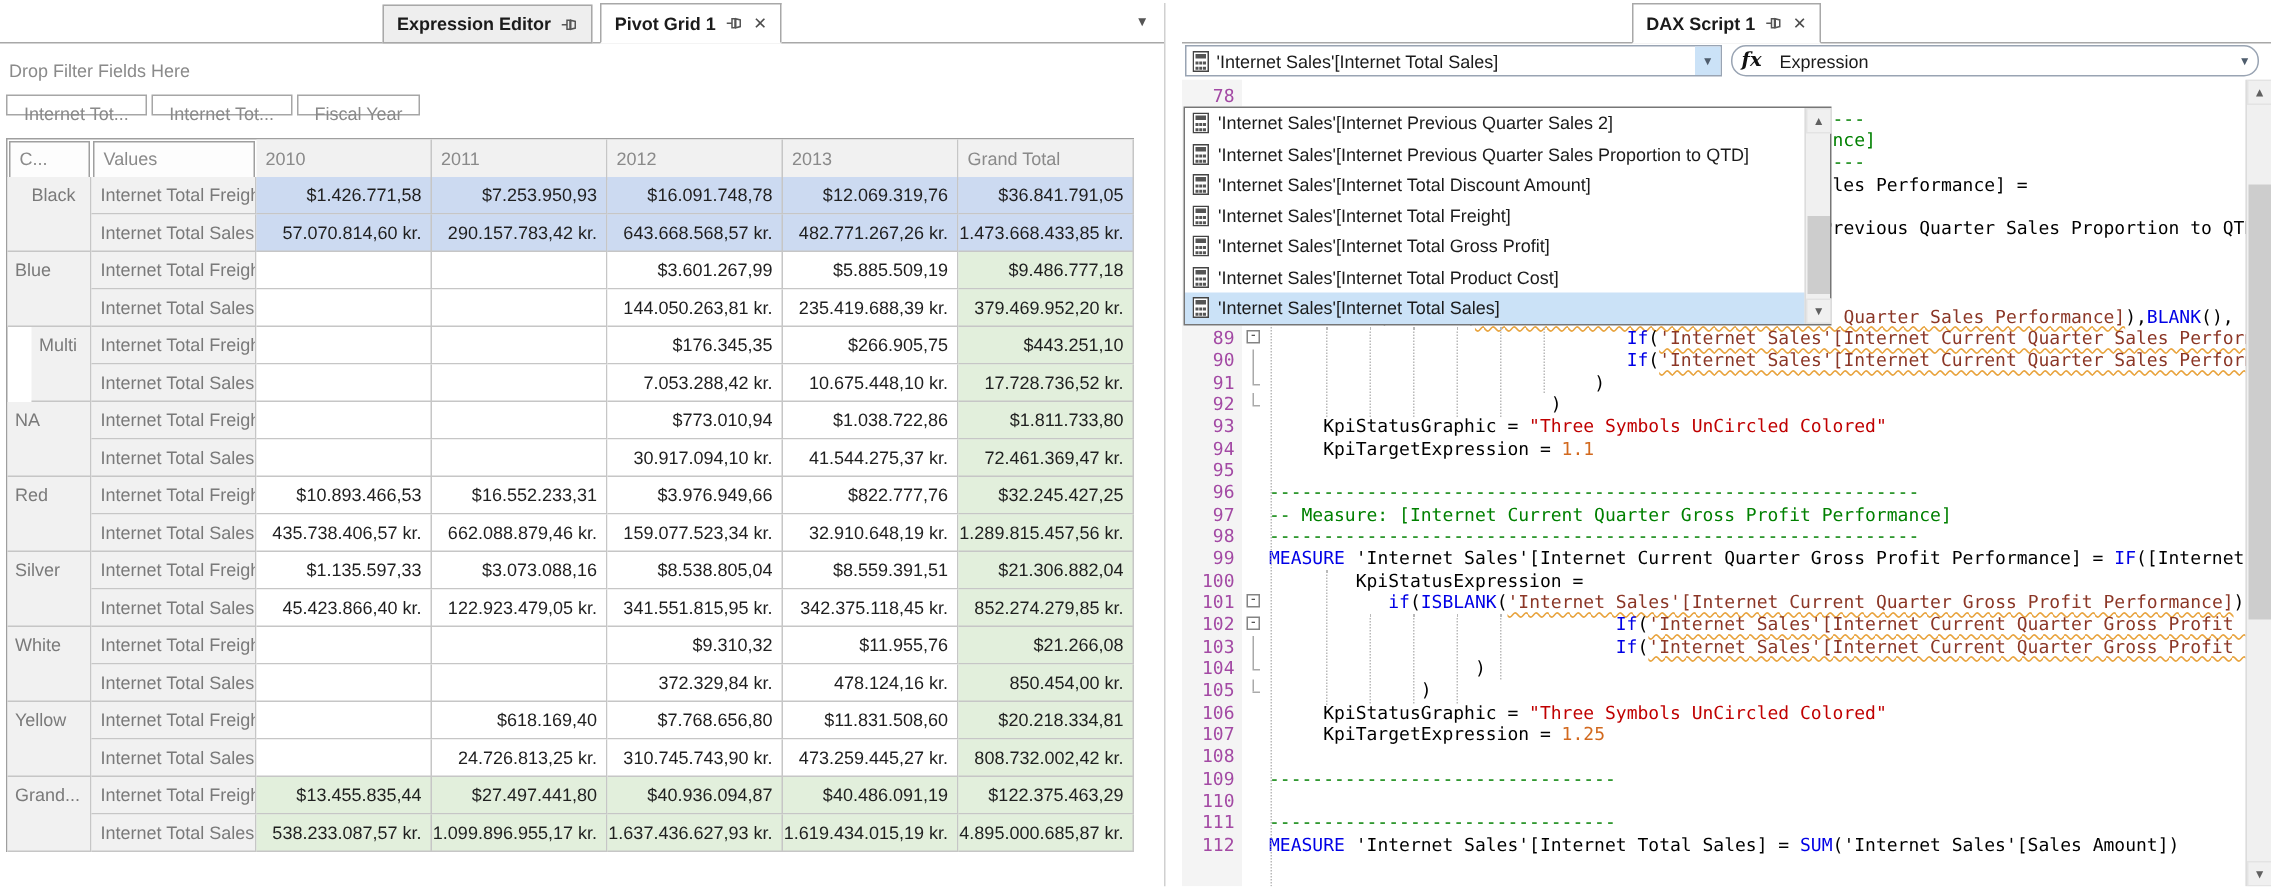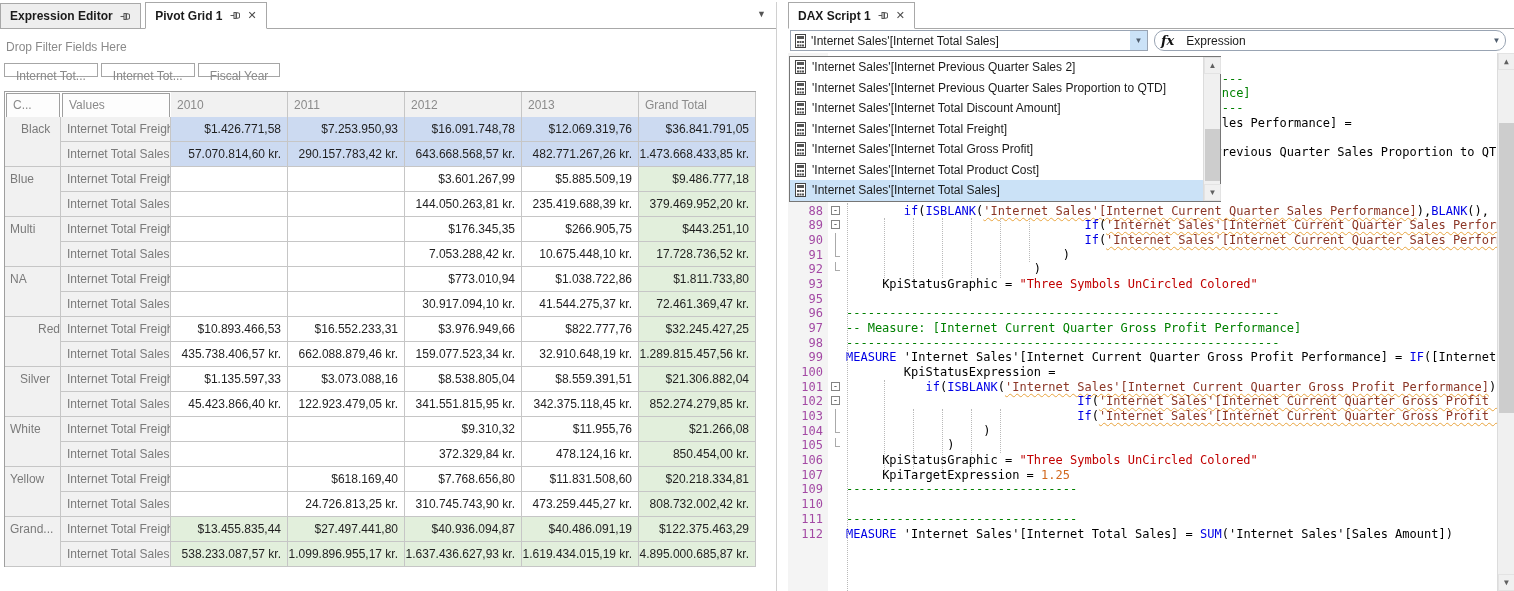--- a/index.html
+++ b/index.html
@@ -1,21 +1,21 @@
 <!DOCTYPE html>
 <html><head>
 <meta charset="utf-8">
 <style>
   * { margin:0; padding:0; box-sizing:border-box; }
   html,body { width:1514px; height:591px; overflow:hidden; background:#fff;
     font-family:"Liberation Sans", sans-serif; }
   .app { position:relative; width:1514px; height:591px; background:#fff; }
 
   
-  .tabstrip { position:relative; height:27px; }
+  .tabstrip { position:relative; height:27px;text-align:center; }
   .tabstrip::after { content:""; position:absolute; left:0; right:0; bottom:0; height:0;
     border-bottom:1px solid #a8a8a8; }
   .tab { position:relative; z-index:2; display:inline-flex; align-items:center; gap:7px;
     height:27px; padding:0 9px; font-size:12px; font-weight:bold; color:#1b1b1b;
     border:1px solid #a8a8a8; vertical-align:top; }
   .tab.inactive { background:#eeeeee; height:26px; margin-top:1px; }
   .tab.active { background:#ffffff; border-bottom:1px solid #ffffff; }
   .closex { font-size:11px; font-weight:normal; color:#4d4d4d; cursor:default; }
   .chev { position:absolute; right:10px; top:7px; font-size:9px; color:#555; z-index:1; }
 
@@ -70,21 +70,21 @@
   .fend::after { content:""; position:absolute; left:0; top:8px; width:5px; height:1px;
     background:#aaa; }
   .ctext { white-space:pre; }
   .k { color:#0000E6; } .c { color:#008000; } .s { color:#C00000; }
   .n { color:#D2691E; }
   .r { color:#8B3626; text-decoration:underline; text-decoration-style:wavy;
     text-decoration-color:#E8A33D; text-decoration-thickness:1px; text-underline-offset:2px; }
   .guide { position:absolute; width:0; border-left:1px dotted #b9b9b9; }
 
   
-  .dd { position:absolute; left:1px; top:54px; width:432px; height:146px; background:#fff;
+  .dd { position:absolute; left:1px; top:69px; width:432px; height:146px; background:#fff;
     border:1px solid #767676; z-index:6; }
   .dditem { height:20.5px; display:flex; align-items:center; gap:6px; padding-left:5px;
     font-size:12px; color:#1b1b1b; white-space:nowrap; overflow:hidden; }
   .dditem.sel { background:#cbe2f7; }
   .ddsb { position:absolute; right:0; top:0; bottom:0; width:17px; background:#f0f0f0;
     border-left:1px solid #dcdcdc; }
 
   
   .sbtn { position:absolute; left:0; width:17px; height:17px; background:#f0f0f0;
     display:flex; align-items:center; justify-content:center; font-size:8px; color:#606060;
@@ -155,21 +155,21 @@
           <div class="vcell"></div>
           <div class="vcell">$3.601.267,99</div>
           <div class="vcell">$5.885.509,19</div>
           <div class="vcell hl-green">$9.486.777,18</div>
           <div class="mcell">Internet Total Sales</div>
           <div class="vcell"></div>
           <div class="vcell"></div>
           <div class="vcell">144.050.263,81 kr.</div>
           <div class="vcell">235.419.688,39 kr.</div>
           <div class="vcell hl-green">379.469.952,20 kr.</div>
-          <div class="ccell" style="grid-row: span 2;">Multi</div>
+          <div class="ccell" style="grid-row: span 2; margin-left: 16px;">Multi</div>
           <div class="mcell">Internet Total Freight</div>
           <div class="vcell"></div>
           <div class="vcell"></div>
           <div class="vcell">$176.345,35</div>
           <div class="vcell">$266.905,75</div>
           <div class="vcell hl-green">$443.251,10</div>
           <div class="mcell">Internet Total Sales</div>
           <div class="vcell"></div>
           <div class="vcell"></div>
           <div class="vcell">7.053.288,42 kr.</div>
@@ -181,34 +181,34 @@
           <div class="vcell"></div>
           <div class="vcell">$773.010,94</div>
           <div class="vcell">$1.038.722,86</div>
           <div class="vcell hl-green">$1.811.733,80</div>
           <div class="mcell">Internet Total Sales</div>
           <div class="vcell"></div>
           <div class="vcell"></div>
           <div class="vcell">30.917.094,10 kr.</div>
           <div class="vcell">41.544.275,37 kr.</div>
           <div class="vcell hl-green">72.461.369,47 kr.</div>
-          <div class="ccell" style="grid-row: span 2; text-align: right;">Red</div>
+          <div class="ccell" style="grid-row: span 2;">Red</div>
           <div class="mcell">Internet Total Freight</div>
           <div class="vcell">$10.893.466,53</div>
           <div class="vcell">$16.552.233,31</div>
           <div class="vcell">$3.976.949,66</div>
           <div class="vcell">$822.777,76</div>
           <div class="vcell hl-green">$32.245.427,25</div>
           <div class="mcell">Internet Total Sales</div>
           <div class="vcell">435.738.406,57 kr.</div>
           <div class="vcell">662.088.879,46 kr.</div>
           <div class="vcell">159.077.523,34 kr.</div>
           <div class="vcell">32.910.648,19 kr.</div>
           <div class="vcell hl-green">1.289.815.457,56 kr.</div>
-          <div class="ccell" style="grid-row: span 2; text-align: center;">Silver</div>
+          <div class="ccell" style="grid-row: span 2;">Silver</div>
           <div class="mcell">Internet Total Freight</div>
           <div class="vcell">$1.135.597,33</div>
           <div class="vcell">$3.073.088,16</div>
           <div class="vcell">$8.538.805,04</div>
           <div class="vcell">$8.559.391,51</div>
           <div class="vcell hl-green">$21.306.882,04</div>
           <div class="mcell">Internet Total Sales</div>
           <div class="vcell">45.423.866,40 kr.</div>
           <div class="vcell">122.923.479,05 kr.</div>
           <div class="vcell">341.551.815,95 kr.</div>
@@ -308,33 +308,35 @@
           <div class="cline"><span class="g">84</span><span class="fold"></span><span class="ctext"><span class="p">                                      </span><span class="k">IF</span><span class="p">([Internet Previous Quarter Sales Proportion to QTD]</span></span></div>
           <div class="cline"><span class="g">85</span><span class="fold"></span><span class="ctext"></span></div>
           <div class="cline"><span class="g">86</span><span class="fold"></span><span class="ctext"></span></div>
           <div class="cline"><span class="g">87</span><span class="fold"></span><span class="ctext"></span></div>
           <div class="cline"><span class="g">88</span><span class="fold"><span class="fbox">-</span></span><span class="ctext"><span class="p">        </span><span class="k">if</span><span class="p">(</span><span class="k">ISBLANK</span><span class="p">(</span><span class="r">'Internet Sales'[Internet Current Quarter Sales Performance]</span><span class="p">),</span><span class="k">BLANK</span><span class="p">(),</span></span></div>
           <div class="cline"><span class="g">89</span><span class="fold"><span class="fbox">-</span></span><span class="ctext"><span class="p">                                 </span><span class="k">If</span><span class="p">(</span><span class="r">'Internet Sales'[Internet Current Quarter Sales Performanc</span></span></div>
           <div class="cline"><span class="g">90</span><span class="fold"><span class="fline"></span></span><span class="ctext"><span class="p">                                 </span><span class="k">If</span><span class="p">(</span><span class="r">'Internet Sales'[Internet Current Quarter Sales Performanc</span></span></div>
           <div class="cline"><span class="g">91</span><span class="fold"><span class="fend"></span></span><span class="ctext"><span class="p">                              </span><span class="p">)</span></span></div>
           <div class="cline"><span class="g">92</span><span class="fold"><span class="fend"></span></span><span class="ctext"><span class="p">                          </span><span class="p">)</span></span></div>
           <div class="cline"><span class="g">93</span><span class="fold"></span><span class="ctext"><span class="p">     </span><span class="p">KpiStatusGraphic = </span><span class="s">"Three Symbols UnCircled Colored"</span></span></div>
+          <div class="cline"><span class="g">94</span><span class="fold"></span><span class="ctext"><span class="p">     </span><span class="p">KpiTargetExpression = </span><span class="n">1.1</span></span></div>
           <div class="cline"><span class="g">95</span><span class="fold"></span><span class="ctext"></span></div>
           <div class="cline"><span class="g">96</span><span class="fold"></span><span class="ctext"><span class="c">------------------------------------------------------------</span></span></div>
           <div class="cline"><span class="g">97</span><span class="fold"></span><span class="ctext"><span class="c">-- Measure: [Internet Current Quarter Gross Profit Performance]</span></span></div>
           <div class="cline"><span class="g">98</span><span class="fold"></span><span class="ctext"><span class="c">------------------------------------------------------------</span></span></div>
           <div class="cline"><span class="g">99</span><span class="fold"></span><span class="ctext"><span class="k">MEASURE</span><span class="p"> 'Internet Sales'[Internet Current Quarter Gross Profit Performance] = </span><span class="k">IF</span><span class="p">([Internet Pr</span></span></div>
           <div class="cline"><span class="g">100</span><span class="fold"></span><span class="ctext"><span class="p">        </span><span class="p">KpiStatusExpression =</span></span></div>
           <div class="cline"><span class="g">101</span><span class="fold"><span class="fbox">-</span></span><span class="ctext"><span class="p">           </span><span class="k">if</span><span class="p">(</span><span class="k">ISBLANK</span><span class="p">(</span><span class="r">'Internet Sales'[Internet Current Quarter Gross Profit Performance]</span><span class="p">),</span><span class="k">B</span></span></div>
           <div class="cline"><span class="g">102</span><span class="fold"><span class="fbox">-</span></span><span class="ctext"><span class="p">                                </span><span class="k">If</span><span class="p">(</span><span class="r">'Internet Sales'[Internet Current Quarter Gross Profit Per</span></span></div>
           <div class="cline"><span class="g">103</span><span class="fold"><span class="fline"></span></span><span class="ctext"><span class="p">                                </span><span class="k">If</span><span class="p">(</span><span class="r">'Internet Sales'[Internet Current Quarter Gross Profit Per</span></span></div>
           <div class="cline"><span class="g">104</span><span class="fold"><span class="fend"></span></span><span class="ctext"><span class="p">                   </span><span class="p">)</span></span></div>
           <div class="cline"><span class="g">105</span><span class="fold"><span class="fend"></span></span><span class="ctext"><span class="p">              </span><span class="p">)</span></span></div>
           <div class="cline"><span class="g">106</span><span class="fold"></span><span class="ctext"><span class="p">     </span><span class="p">KpiStatusGraphic = </span><span class="s">"Three Symbols UnCircled Colored"</span></span></div>
           <div class="cline"><span class="g">107</span><span class="fold"></span><span class="ctext"><span class="p">     </span><span class="p">KpiTargetExpression = </span><span class="n">1.25</span></span></div>
+          <div class="cline"><span class="g">108</span><span class="fold"></span><span class="ctext"></span></div>
           <div class="cline"><span class="g">109</span><span class="fold"></span><span class="ctext"><span class="c">--------------------------------</span></span></div>
           <div class="cline"><span class="g">110</span><span class="fold"></span></div>
           <div class="cline"><span class="g">111</span><span class="fold"></span><span class="ctext"><span class="c">--------------------------------</span></span></div>
           <div class="cline"><span class="g">112</span><span class="fold"></span><span class="ctext"><span class="k">MEASURE</span><span class="p"> 'Internet Sales'[Internet Total Sales] = </span><span class="k">SUM</span><span class="p">('Internet Sales'[Sales Amount])</span></span></div>
         </div>
 
       <div class="guide" style="left:59px; top:150px; height:424px;"></div>
       <div class="guide" style="left:96px; top:165px; height:60px;"></div>
       <div class="guide" style="left:125px; top:165px; height:60px;"></div>
       <div class="guide" style="left:154px; top:165px; height:60px;"></div>

